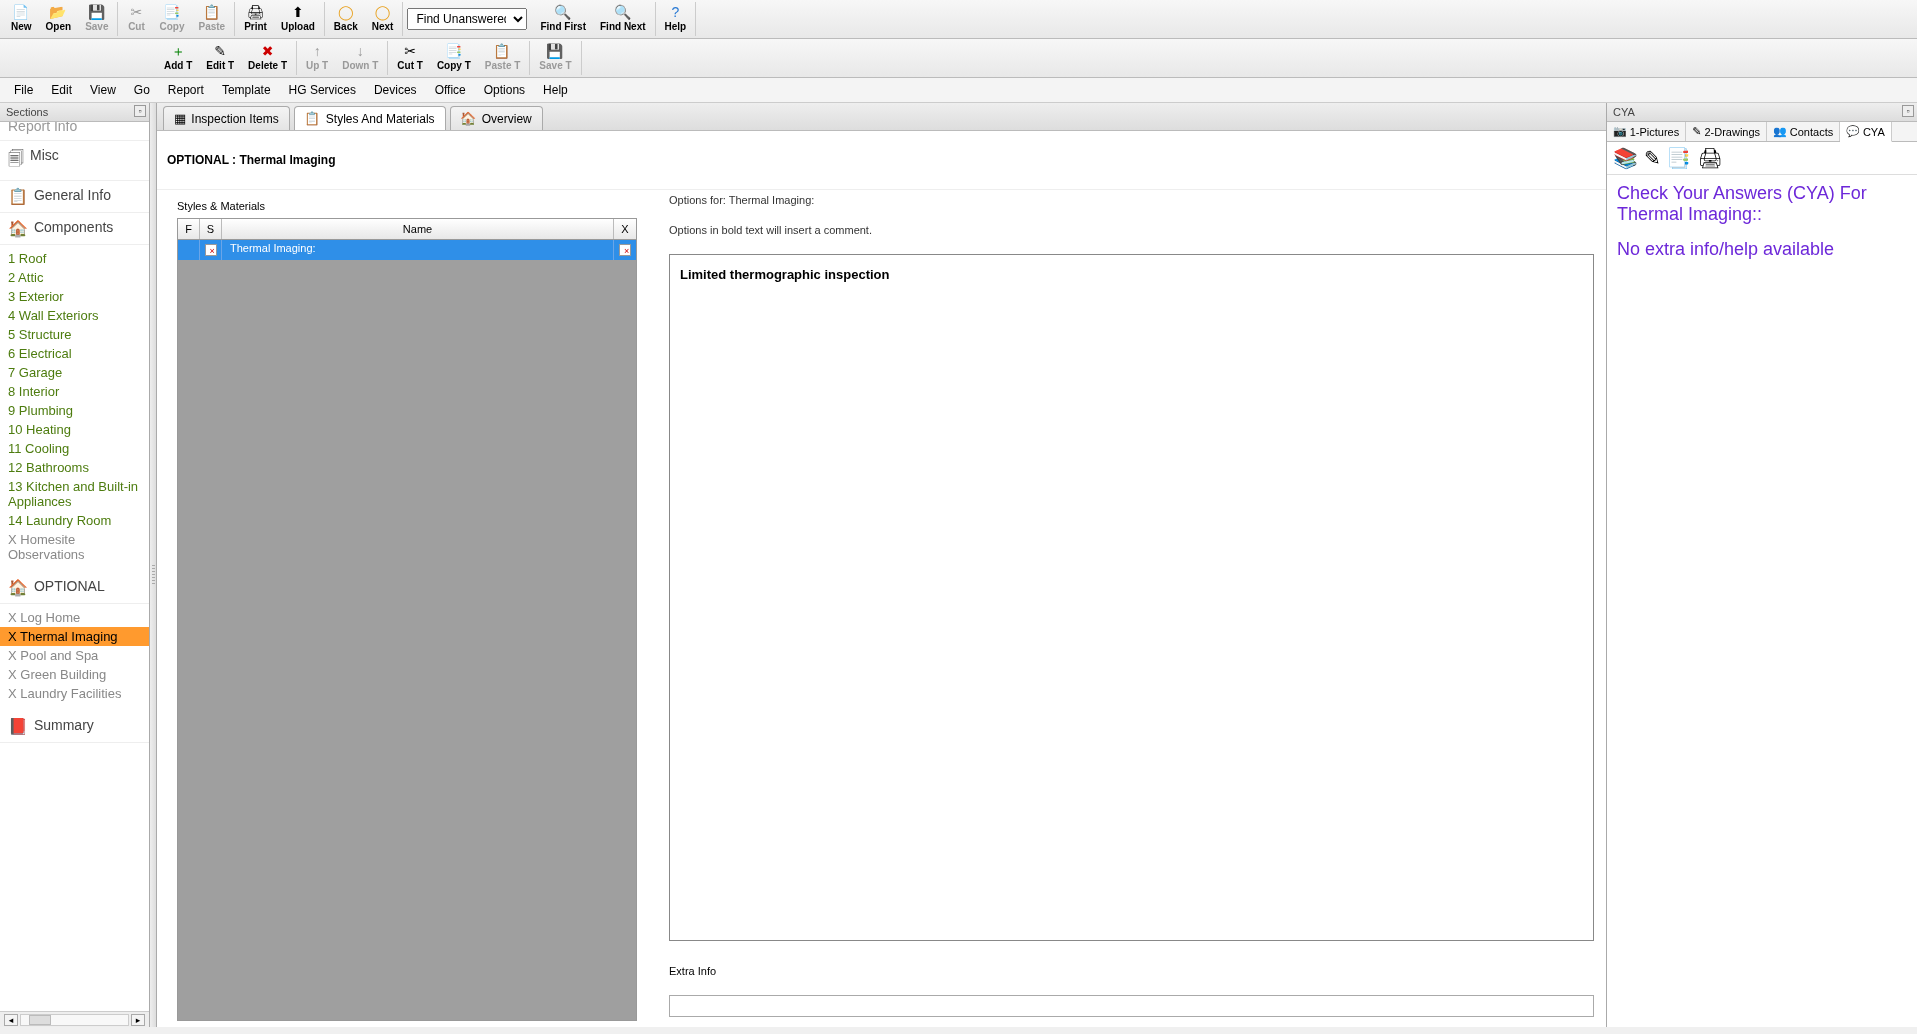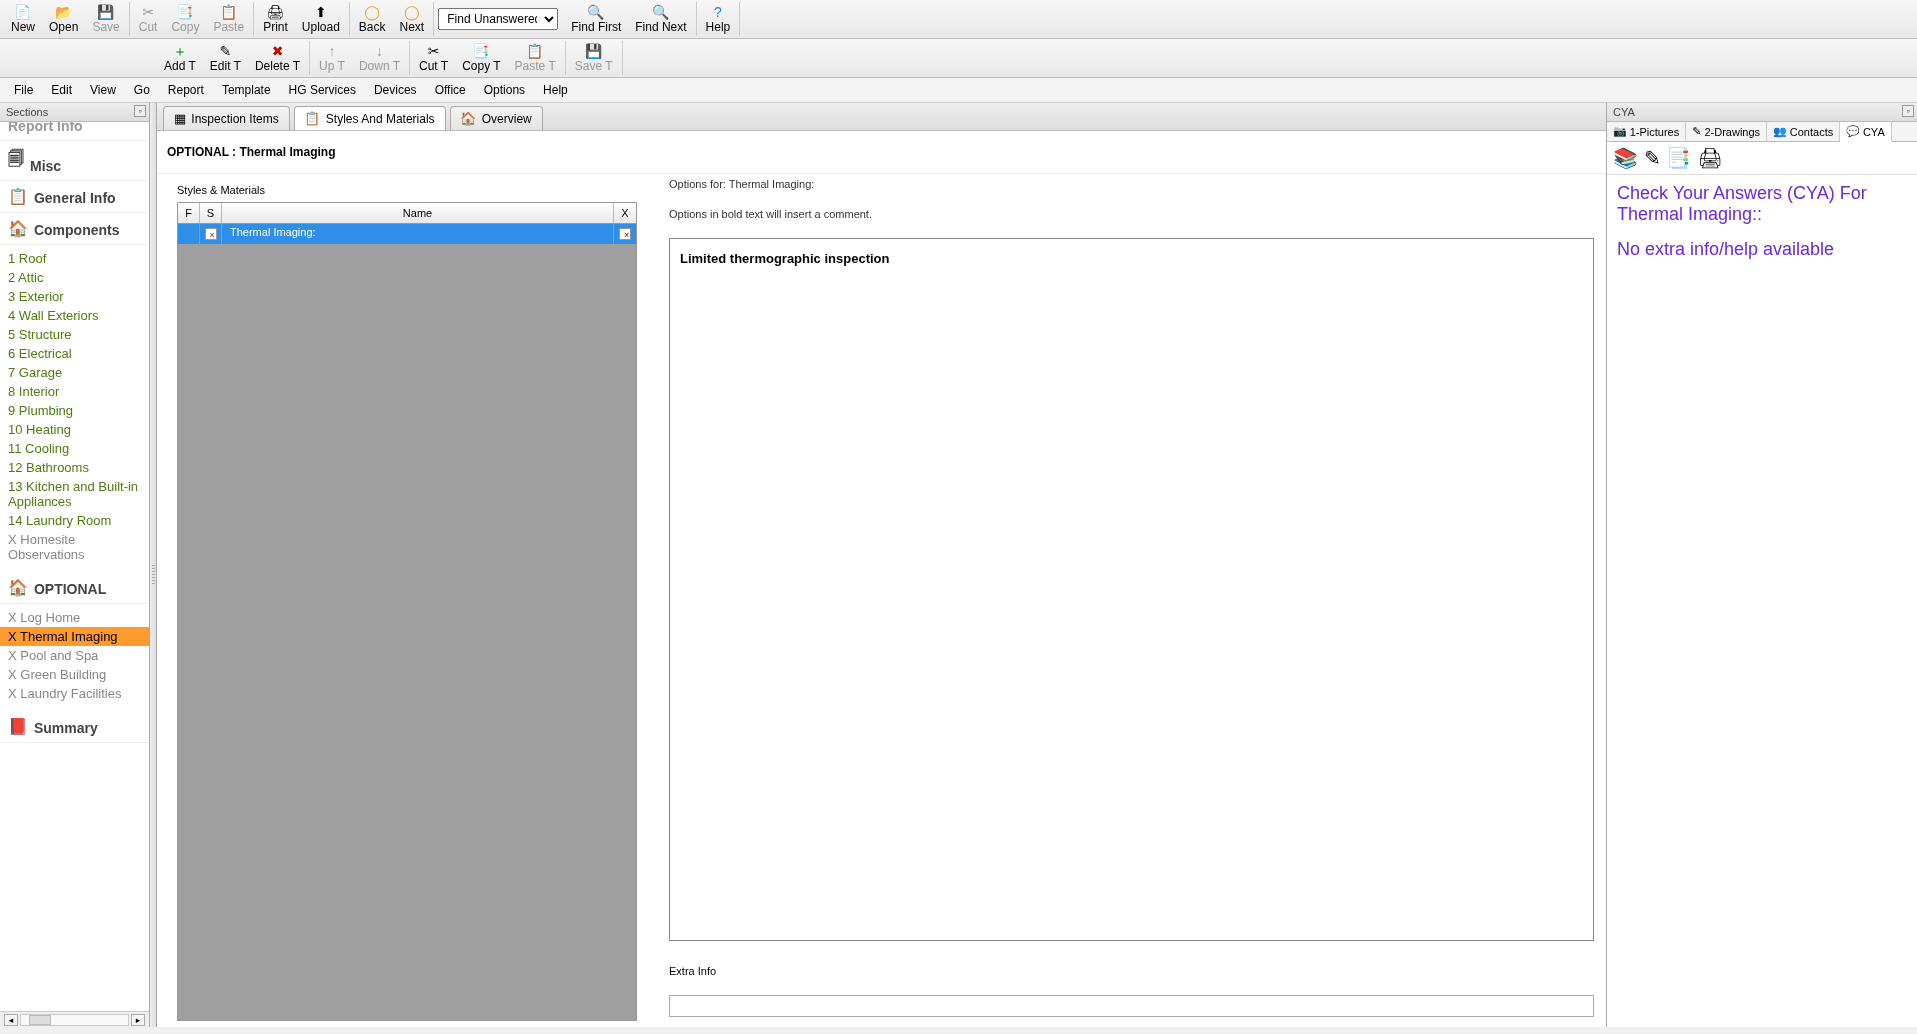--- a/index.html
+++ b/index.html
@@ -4,61 +4,61 @@
 <style>
 * { box-sizing: border-box; margin: 0; padding: 0; font-family: Tahoma, Arial, sans-serif; }
 body { background: #f0f0f0; font-size: 11px; overflow: hidden; }
 
 
 .toolbar { background: linear-gradient(#f7f7f7,#e8e8e8); border-bottom: 1px solid #bbb; display: flex; align-items: flex-start; padding: 2px; }
 .toolbar-group { display: flex; border-right: 1px solid #ccc; padding: 0 2px; }
 .toolbar-btn { display: flex; flex-direction: column; align-items: center; justify-content: center; padding: 2px 6px; min-width: 32px; height: 34px; cursor: pointer; border: 1px solid transparent; }
 .toolbar-btn.disabled { color:#999; }
 .toolbar-btn .icon { font-size: 14px; line-height: 14px; height: 16px; }
-.toolbar-btn .lbl { font-size: 12px; line-height: 12px; }
+.toolbar-btn .lbl { font-size: 10px; line-height: 12px; font-weight: bold; }
 .toolbar-select { align-self: center; margin: 0 4px; }
 .toolbar-select select { font-size: 12px; padding: 2px 4px; width: 120px; }
 
 
 .toolbar2 { background: linear-gradient(#f7f7f7,#e8e8e8); border-bottom: 1px solid #bbb; display: flex; padding: 2px 0 2px 155px; }
 .toolbar2 .toolbar-btn { height: 34px; }
 
 
 .menubar { background: #f4f4f4; border-bottom: 1px solid #ccc; padding: 3px 6px; display:flex; gap: 2px; }
 .menuitem { padding: 2px 8px; font-size: 12px; cursor:pointer; }
 
 
 .appbody { display: flex; height: calc(100vh - 110px); }
 
 
 .leftpanel { width: 150px; background:#fff; border-right:1px solid #aaa; display:flex; flex-direction:column; }
 .panel-title { background: linear-gradient(#eee,#ddd); border-bottom:1px solid #bbb; padding:3px 6px; font-size:11px; color:#444; position:relative; }
 .panel-title .popicon { position:absolute; right:3px; top:2px; width:12px;height:12px;border:1px solid #999;background:#eee;font-size:9px;text-align:center;line-height:10px; }
-.section-head { display:flex; align-items:flex-end; gap:6px; padding:6px 8px; font-weight:bold; color:#444; font-size:14px; border-bottom: 1px solid #eee;}
+.section-head { display:flex; align-items:flex-start; gap:6px; padding:6px 8px; font-weight:normal; color:#444; font-size:14px; border-bottom: 1px solid #eee;}
 .section-head .icon { font-size:16px; }
 .section-items { padding: 4px 8px 8px 8px; }
 .section-items .item { color:#4d7c0f; font-size:13px; padding:2px 0; cursor:pointer; }
 .section-items .item.muted { color:#888; }
 .section-items .item.active { background:#ff9a2e; color:#000; margin:0 -8px; padding:2px 8px; }
 .left-scroll { flex:1; overflow-y:auto; overflow-x:hidden; }
 .left-scrollbar { height:16px; background:#eee; border-top:1px solid #ccc; display:flex; align-items:center; padding:0 4px; gap: 2px; }
 .left-scrollbar .arrow { width:14px;height:12px;border:1px solid #aaa;background:#f4f4f4;text-align:center;line-height:10px;font-size:9px; }
 .left-scrollbar .track { flex:1; height:12px; border:1px solid #ccc; background:#f8f8f8; position:relative; }
 .left-scrollbar .thumb { position:absolute; left:8px; top:0; bottom:0; width:22px; background:#ddd; border:1px solid #bbb; }
 .left-divider { width:7px; background: linear-gradient(to right,#eee,#ddd); border-right:1px solid #aaa; cursor:col-resize; position:relative;}
 .left-divider::after{content:"";position:absolute;left:2px;top:50%;width:3px;height:20px;background:repeating-linear-gradient(#aaa,#aaa 1px,transparent 1px,transparent 3px);}
 
 
 .middle { flex:1; display:flex; flex-direction:column; background:#fff; border-right:1px solid #aaa;}
 .tabstrip { background: linear-gradient(#eee,#ddd); border-bottom:1px solid #bbb; display:flex; padding:3px 6px 0 6px; gap:4px;}
 .tab { display:flex; align-items:center; gap:5px; padding:4px 10px; border:1px solid #aaa; border-bottom:none; background: linear-gradient(#f4f4f4,#e4e4e4); border-radius:4px 4px 0 0; cursor:pointer; font-size:12px;}
 .tab.active { background:#fff; }
 .tab .icon { font-size:13px; }
 
-.section-label { padding:14px 10px; font-weight:bold; font-size:12px; background:#fff; border-bottom:1px solid #eee;}
+.section-label { padding:22px 10px; font-weight:bold; font-size:12px; background:#fff; border-bottom:1px solid #eee;}
 
 .mid-content { display:flex; flex:1; overflow:hidden; }
 .mid-left { width: 500px; padding: 6px 20px; display:flex; flex-direction:column; }
 .mid-left .subhead { font-size:11px; padding: 4px 0 6px 0;}
 .grid { flex:1; border:1px solid #999; background:#9f9f9f; display:flex; flex-direction:column;}
 .grid-header { display:flex; background: linear-gradient(#fff,#e8e8e8); border-bottom:1px solid #999;}
 .grid-header div { border-right:1px solid #bbb; padding:4px 6px; text-align:center; font-size:11px; }
 .col-f { width:22px; }
 .col-s { width:22px; }
 .col-name { flex:1; }

